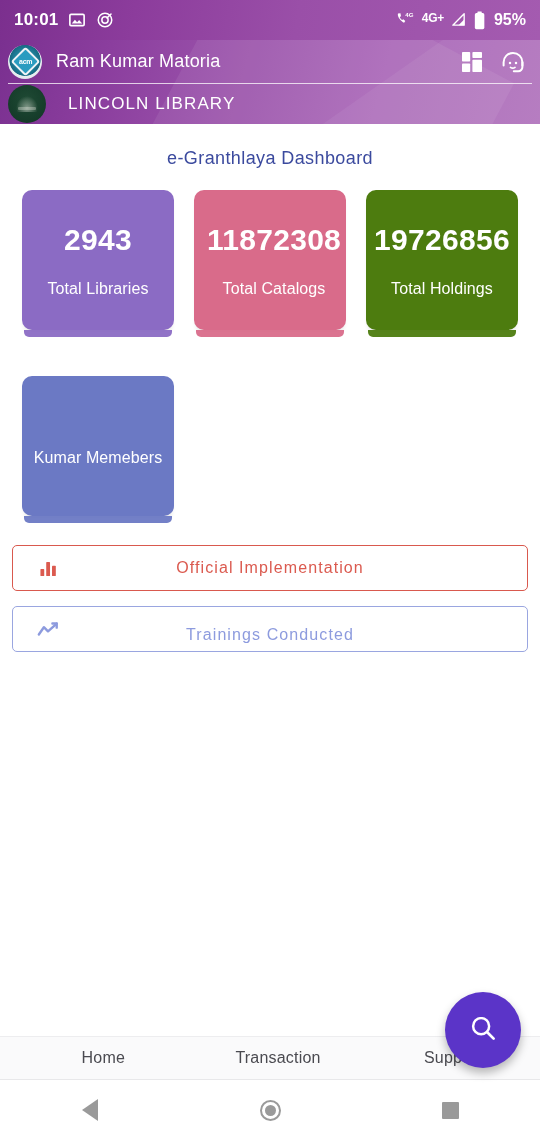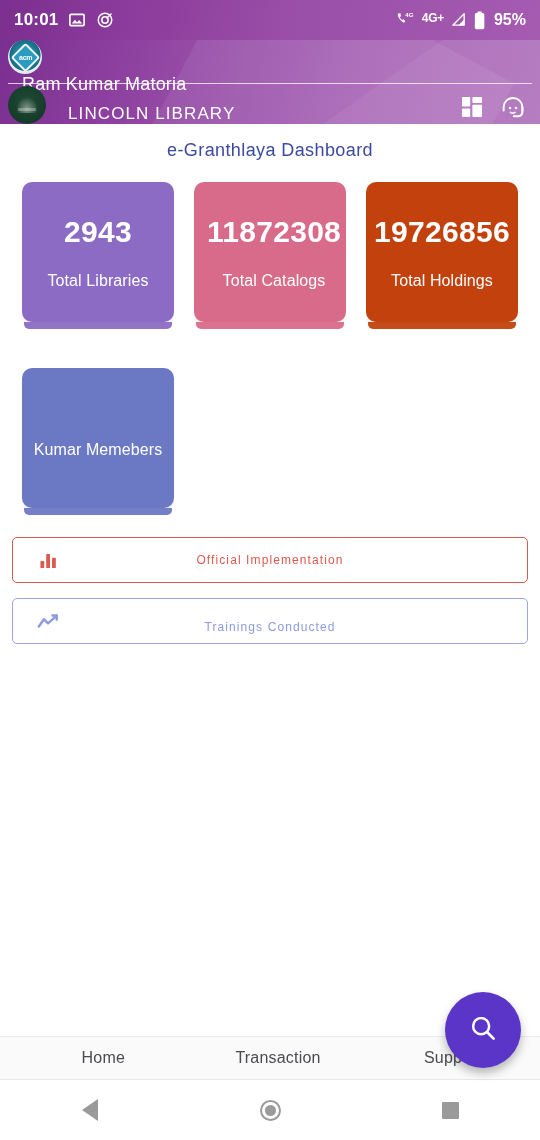--- a/index.html
+++ b/index.html
@@ -73,24 +73,24 @@
     top: 10px; left: 330px;
     width: 260px; height: 200px;
     background: rgba(255,255,255,0.06);
     transform: rotate(-35deg);
     pointer-events: none;
   }
 
   .appbar-row1 {
     height: 43px;
     display: flex;
+    align-items: center;
     padding: 0 14px 0 8px;
     position: relative;
     z-index: 2;
-    flex-direction: column;
   }
   .acm-logo {
     width: 34px; height: 34px;
     border-radius: 50%;
     background: radial-gradient(circle at 50% 45%, #2f9fb5 0%, #1f7f99 42%, #176b84 60%, #e9eef2 63%, #cfd9df 100%);
     display: flex; align-items: center; justify-content: center;
     flex: 0 0 auto;
     position: relative;
   }
   .acm-logo .diamond {
@@ -124,21 +124,21 @@
     height: 1px;
     background: rgba(255,255,255,0.75);
     margin: 0 8px 0 8px;
     position: relative;
     z-index: 2;
   }
 
   .appbar-row2 {
     height: 40px;
     display: flex;
-    align-items: flex-end;
+    align-items: center;
     padding: 0 14px 0 8px;
     position: relative;
     z-index: 2;
   }
   .lib-logo {
     width: 38px; height: 38px;
     border-radius: 50%;
     background: radial-gradient(circle at 50% 40%, #1f4a34 0%, #173f2c 55%, #123425 100%);
     flex: 0 0 auto;
     position: relative;
@@ -173,21 +173,21 @@
     padding: 0 0 0 0;
     height: calc(1140px - 123px - 85px);
     position: relative;
   }
 
   .page-title {
     text-align: center;
     color: #3B4A9E;
     font-size: 18px;
     letter-spacing: 0.4px;
-    padding-top: 16px;
+    padding-top: 24px;
   }
 
   .cards-grid {
     display: grid;
     grid-template-columns: 1fr 1fr 1fr;
     column-gap: 20px;
     row-gap: 46px;
     padding: 21px 22px 0 22px;
   }
 
@@ -243,21 +243,21 @@
   .action-btn .act-icon {
     flex: 0 0 auto;
     width: 26px;
     display: flex;
     align-items: center;
     justify-content: center;
   }
   .action-btn .act-label {
     flex: 1 1 auto;
     text-align: center;
-    font-size: 12px;
+    font-size: 16px;
     letter-spacing: 1.1px;
     margin-right: 26px;
   }
 
   
   .fab {
     position: absolute;
     right: 19px;
     bottom: 72px;
     width: 76px; height: 76px;
@@ -423,21 +423,21 @@
 
   <div class="cards-grid">
     <div class="stat-card" style="background: rgb(139, 107, 196);">
       <span class="stat-value">2943</span>
       <span class="stat-label">Total Libraries</span>
     </div>
     <div class="stat-card" style="background: rgb(217, 107, 138); padding-left: 8px;">
       <span class="stat-value">11872308</span>
       <span class="stat-label">Total Catalogs</span>
     </div>
-    <div class="stat-card" style="background: #c2410c;">
+    <div class="stat-card" style="background: #4d7c0f;">
       <span class="stat-value">19726856</span>
       <span class="stat-label">Total Holdings</span>
     </div>
     <div class="stat-card" style="background: rgb(107, 121, 196);">
       <span class="stat-label">Kumar Memebers</span>
     </div>
   </div>
 
   <div class="action-list">
     <div class="action-btn" id="act0" style="border: 1px solid rgb(217, 89, 78);">

